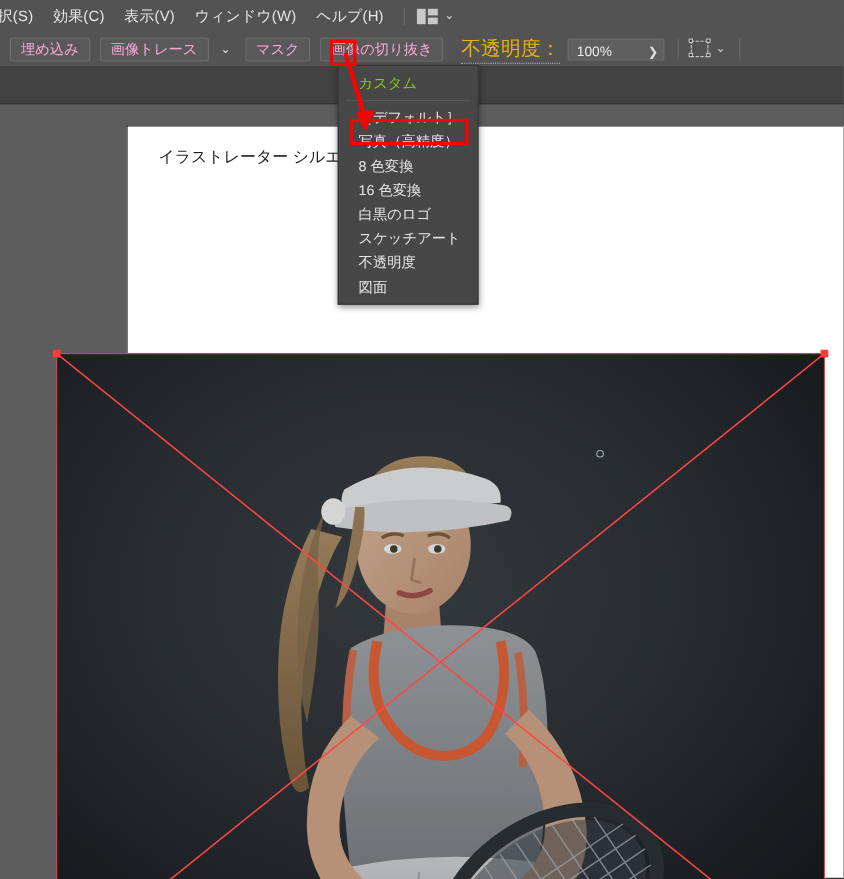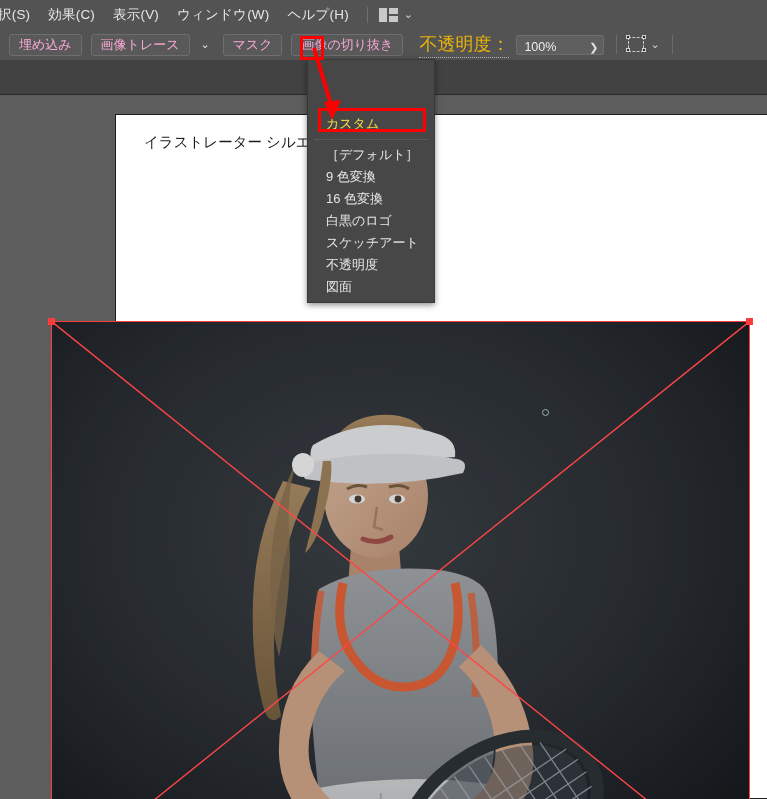--- a/index.html
+++ b/index.html
@@ -119,21 +119,21 @@
   .dropdown {
     position: absolute; left: 307px; top: 59px; width: 128px;
     background: #474747; border: 1px solid #383838;
     padding: 5px 0 4px 0; z-index: 40;
     box-shadow: 0 2px 6px rgba(0,0,0,.45);
   }
   .dd-item {
     height: 22px; line-height: 22px; padding-left: 18px;
     color: #e6e6e6; font-size: 13px; white-space: nowrap;
   }
-  .dd-item.disabled { color: #fde047; margin-top: 48px; }
+  .dd-item.disabled { color: #84cc16; }
   .dd-sep { height: 1px; background: #5a5a5a; margin: 4px 6px 4px 6px; }
   .dd-item.boxed { position: relative; }
 
   
   .anno-box {
     position: absolute; border: 3px solid #ff0000; z-index: 60; pointer-events: none;
   }
   .anno-arrow { position: absolute; z-index: 61; pointer-events: none; }
 </style>
 </head>
@@ -309,21 +309,22 @@
     <div class="handle" style="left:48px;  top:223px;"></div>
     <div class="handle" style="left:746px; top:223px;"></div>
 
     <div class="centerpt"></div>
   </div>
 
   <div class="dropdown">
     <div class="dd-item disabled">カスタム</div>
     <div class="dd-sep"></div>
     <div class="dd-item">［デフォルト］</div>
-    <div class="dd-item">9 色変換</div>
+    <div class="dd-item boxed">写真（高精度）</div>
+    <div class="dd-item">8 色変換</div>
     <div class="dd-item">16 色変換</div>
     <div class="dd-item">白黒のロゴ</div>
     <div class="dd-item">スケッチアート</div>
     <div class="dd-item">不透明度</div>
     <div class="dd-item">図面</div>
   </div>
 
   <div class="anno-box" style="left:300px; top:36px; width:24px; height:24px;"></div>
   <div class="anno-box" style="left:318px; top:108px; width:108px; height:24px;"></div>
 

